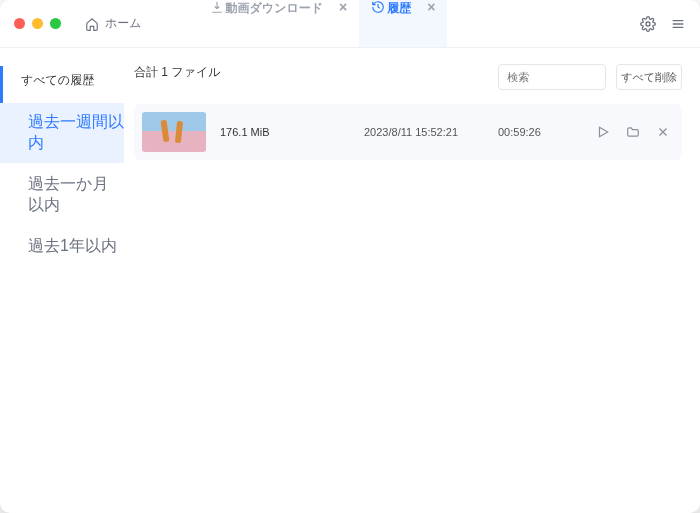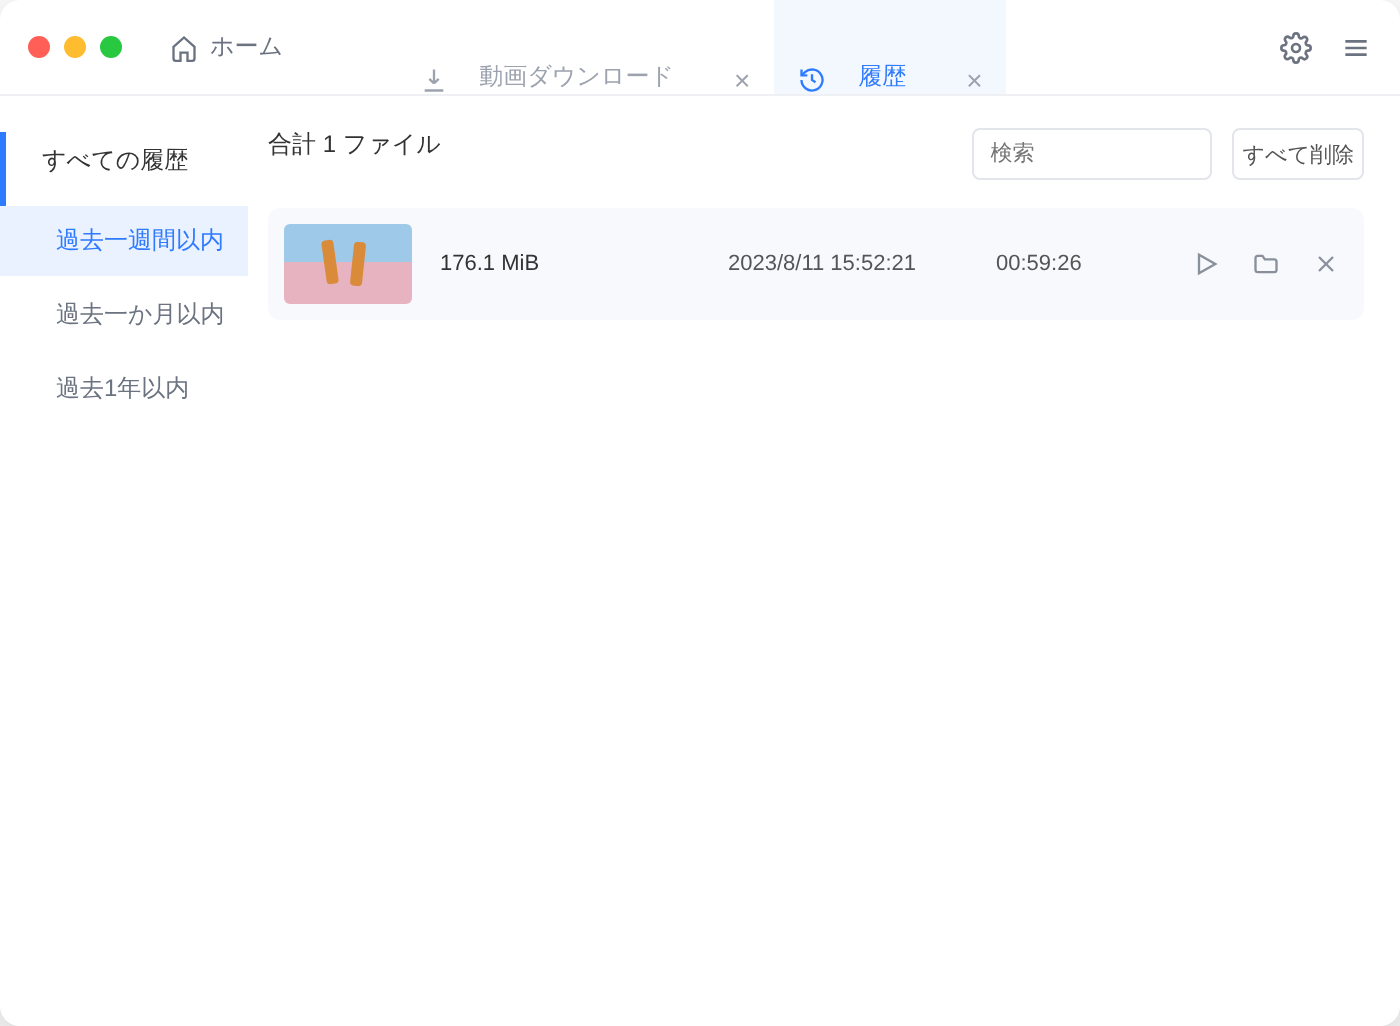--- a/index.html
+++ b/index.html
@@ -28,55 +28,56 @@
 .dot.green { background: #28c840; }
 .home-btn {
   display: flex; align-items: center; gap: 6px;
   color: #6b7280; font-size: 12px;
   padding: 4px 8px;
   cursor: pointer;
 }
 .home-btn svg { width: 14px; height: 14px; }
 .tabs { display: flex; height: 100%; margin-left: 40px; }
 .tab {
-  display: flex; align-items: flex-end; gap: 16px;
+  display: flex; align-items: flex-start; gap: 2px;
   padding: 0 12px; font-size: 12px;
   color: #9ca3af; cursor: pointer;
   position: relative;
+  font-weight: bold;
 }
 .tab.active { color: #2f7bff; background: #f3f8ff; }
 .tab svg.icn { width: 14px; height: 14px; }
 .tab .close { margin-left: 14px; color: #9ca3af; font-size: 14px; line-height: 1; }
 .titlebar .spacer { flex: 1; }
 .title-actions { display: flex; gap: 14px; color: #6b7280; }
 .title-actions svg { width: 16px; height: 16px; cursor: pointer; }
 .body { flex: 1; display: flex; }
 .sidebar { width: 140px; padding-top: 18px; }
 .side-title {
   font-size: 12px; color: #333;
   padding: 6px 18px 14px;
   border-left: 3px solid #2f7bff;
   font-weight: 500;
 }
 .side-items { display: flex; flex-direction: column; gap: 2px; }
 .side-item {
-  font-size: 12px; padding: 9px 0 9px 28px;
+  font-size: 16px; padding: 9px 0 9px 28px;
   color: #6b7280; cursor: pointer;
   border-radius: 0;
 }
 .side-item.active {
   background: #eaf2ff; color: #2f7bff;
 }
 .main { flex: 1; padding: 16px 18px 0 10px; display: flex; flex-direction: column; }
 .topbar { display: flex; align-items: flex-start; gap: 10px; margin-bottom: 14px; }
 .total { font-size: 12px; color: #333; flex: 1; }
 .search-wrap {
   display: flex; align-items: center;
   border: 1px solid #e2e5ea; border-radius: 4px;
-  padding: 0 8px; height: 26px; width: 120px;
+  padding: 0 8px; height: 26px; width: 108px;
 }
 .search-wrap input {
   border: none; outline: none; flex: 1; font-size: 11px; color: #555;
   background: transparent;
 }
 .search-wrap svg { width: 12px; height: 12px; color: #b0b6bf; }
 .clear-btn {
   border: 1px solid #e2e5ea; background: #fff;
   font-size: 11px; color: #555;
   height: 26px; padding: 0 4px; border-radius: 4px;

